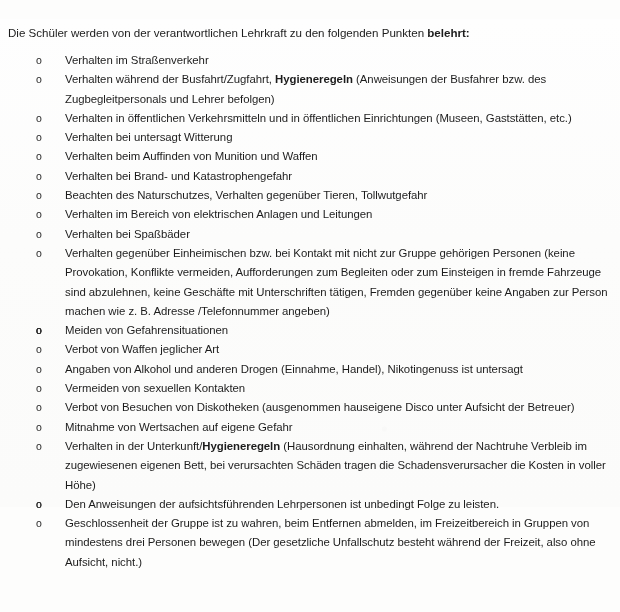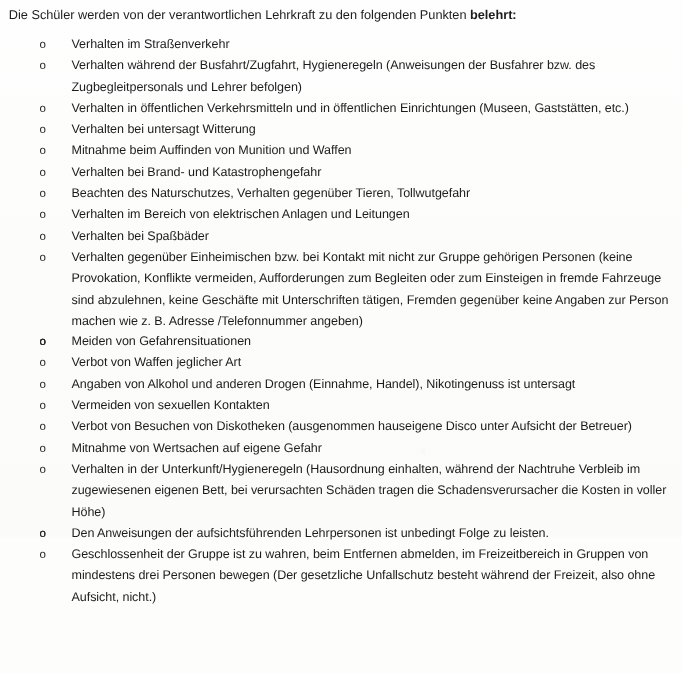--- a/index.html
+++ b/index.html
@@ -19,20 +19,21 @@
     position: relative;
     width: 620px;
     height: 488px;
     box-sizing: border-box;
     padding: 4px 6px 0 8px;
     background:
       radial-gradient(circle at 78% 12%, rgba(0,0,0,0.012) 0 2px, rgba(0,0,0,0) 3px),
       radial-gradient(circle at 30% 62%, rgba(0,0,0,0.010) 0 2px, rgba(0,0,0,0) 3px),
       radial-gradient(circle at 62% 84%, rgba(0,0,0,0.010) 0 2px, rgba(0,0,0,0) 3px),
       linear-gradient(180deg, #fefefe 0%, #fcfcfb 45%, #fbfbfa 100%);
+    margin-top: 19px;
   }
 
   .intro {
     font-size: 11.6px;
     line-height: 19px;
     letter-spacing: -0.02px;
     margin: 0 0 9px 0;
     white-space: nowrap;
   }
   .intro b { font-weight: 700; }
@@ -58,42 +59,42 @@
     position: absolute;
     left: 20px;
     top: 0;
     width: 12px;
     font-size: 10.5px;
     line-height: 19.3px;
     color: #2a2a2a;
     text-align: left;
   }
 
-  .bullet-text b { font-weight: 400; }
+  .bullet-text b { font-weight: 700; }
 
   
   .page, .intro, .bullet-item {
     -webkit-font-smoothing: antialiased;
   }
 </style>
 </head>
 <body>
 
 <div class="page">
 
   <p class="intro">
     <span>Die Schüler werden von der verantwortlichen Lehrkraft zu den folgenden Punkten </span><b>belehrt:</b><span></span>
   </p>
 
   <ul class="bullet-list">
       <li class="bullet-item"><span class="bullet-marker">o</span><span class="bullet-text"><span>Verhalten im Straßenverkehr</span></span></li>
       <li class="bullet-item"><span class="bullet-marker">o</span><span class="bullet-text"><span>Verhalten während der Busfahrt/Zugfahrt, </span><b>Hygieneregeln</b><span> (Anweisungen der Busfahrer bzw. des Zugbegleitpersonals und Lehrer befolgen)</span></span></li>
       <li class="bullet-item"><span class="bullet-marker">o</span><span class="bullet-text"><span>Verhalten in öffentlichen Verkehrsmitteln und in öffentlichen Einrichtungen (Museen, Gaststätten, etc.)</span></span></li>
       <li class="bullet-item"><span class="bullet-marker">o</span><span class="bullet-text"><span>Verhalten bei untersagt Witterung</span></span></li>
-      <li class="bullet-item"><span class="bullet-marker">o</span><span class="bullet-text"><span>Mitnahme beim Auffinden von Munition und Waffen</span></span></li>
+      <li class="bullet-item"><span class="bullet-marker">o</span><span class="bullet-text"><span>Verhalten beim Auffinden von Munition und Waffen</span></span></li>
       <li class="bullet-item"><span class="bullet-marker">o</span><span class="bullet-text"><span>Verhalten bei Brand- und Katastrophengefahr</span></span></li>
       <li class="bullet-item"><span class="bullet-marker">o</span><span class="bullet-text"><span>Beachten des Naturschutzes, Verhalten gegenüber Tieren, Tollwutgefahr</span></span></li>
       <li class="bullet-item"><span class="bullet-marker">o</span><span class="bullet-text"><span>Verhalten im Bereich von elektrischen Anlagen und Leitungen</span></span></li>
       <li class="bullet-item"><span class="bullet-marker">o</span><span class="bullet-text"><span>Verhalten bei Spaßbäder</span></span></li>
       <li class="bullet-item"><span class="bullet-marker">o</span><span class="bullet-text"><span>Verhalten gegenüber Einheimischen bzw. bei Kontakt mit nicht zur Gruppe gehörigen Personen (keine Provokation, Konflikte vermeiden, Aufforderungen zum Begleiten oder zum Einsteigen in fremde Fahrzeuge sind abzulehnen, keine Geschäfte mit Unterschriften tätigen, Fremden gegenüber keine Angaben zur Person machen wie z. B. Adresse /Telefonnummer angeben)</span></span></li>
       <li class="bullet-item"><span class="bullet-marker">o</span></li>
       <li class="bullet-item"><span class="bullet-marker">o</span></li>
       <li class="bullet-item"><span class="bullet-marker">o</span><span class="bullet-text"><span>Meiden von Gefahrensituationen</span></span></li>
       <li class="bullet-item"><span class="bullet-marker">o</span><span class="bullet-text"><span>Verbot von Waffen jeglicher Art</span></span></li>
       <li class="bullet-item"><span class="bullet-marker">o</span><span class="bullet-text"><span>Angaben von Alkohol und anderen Drogen (Einnahme, Handel), Nikotingenuss ist untersagt</span></span></li>

